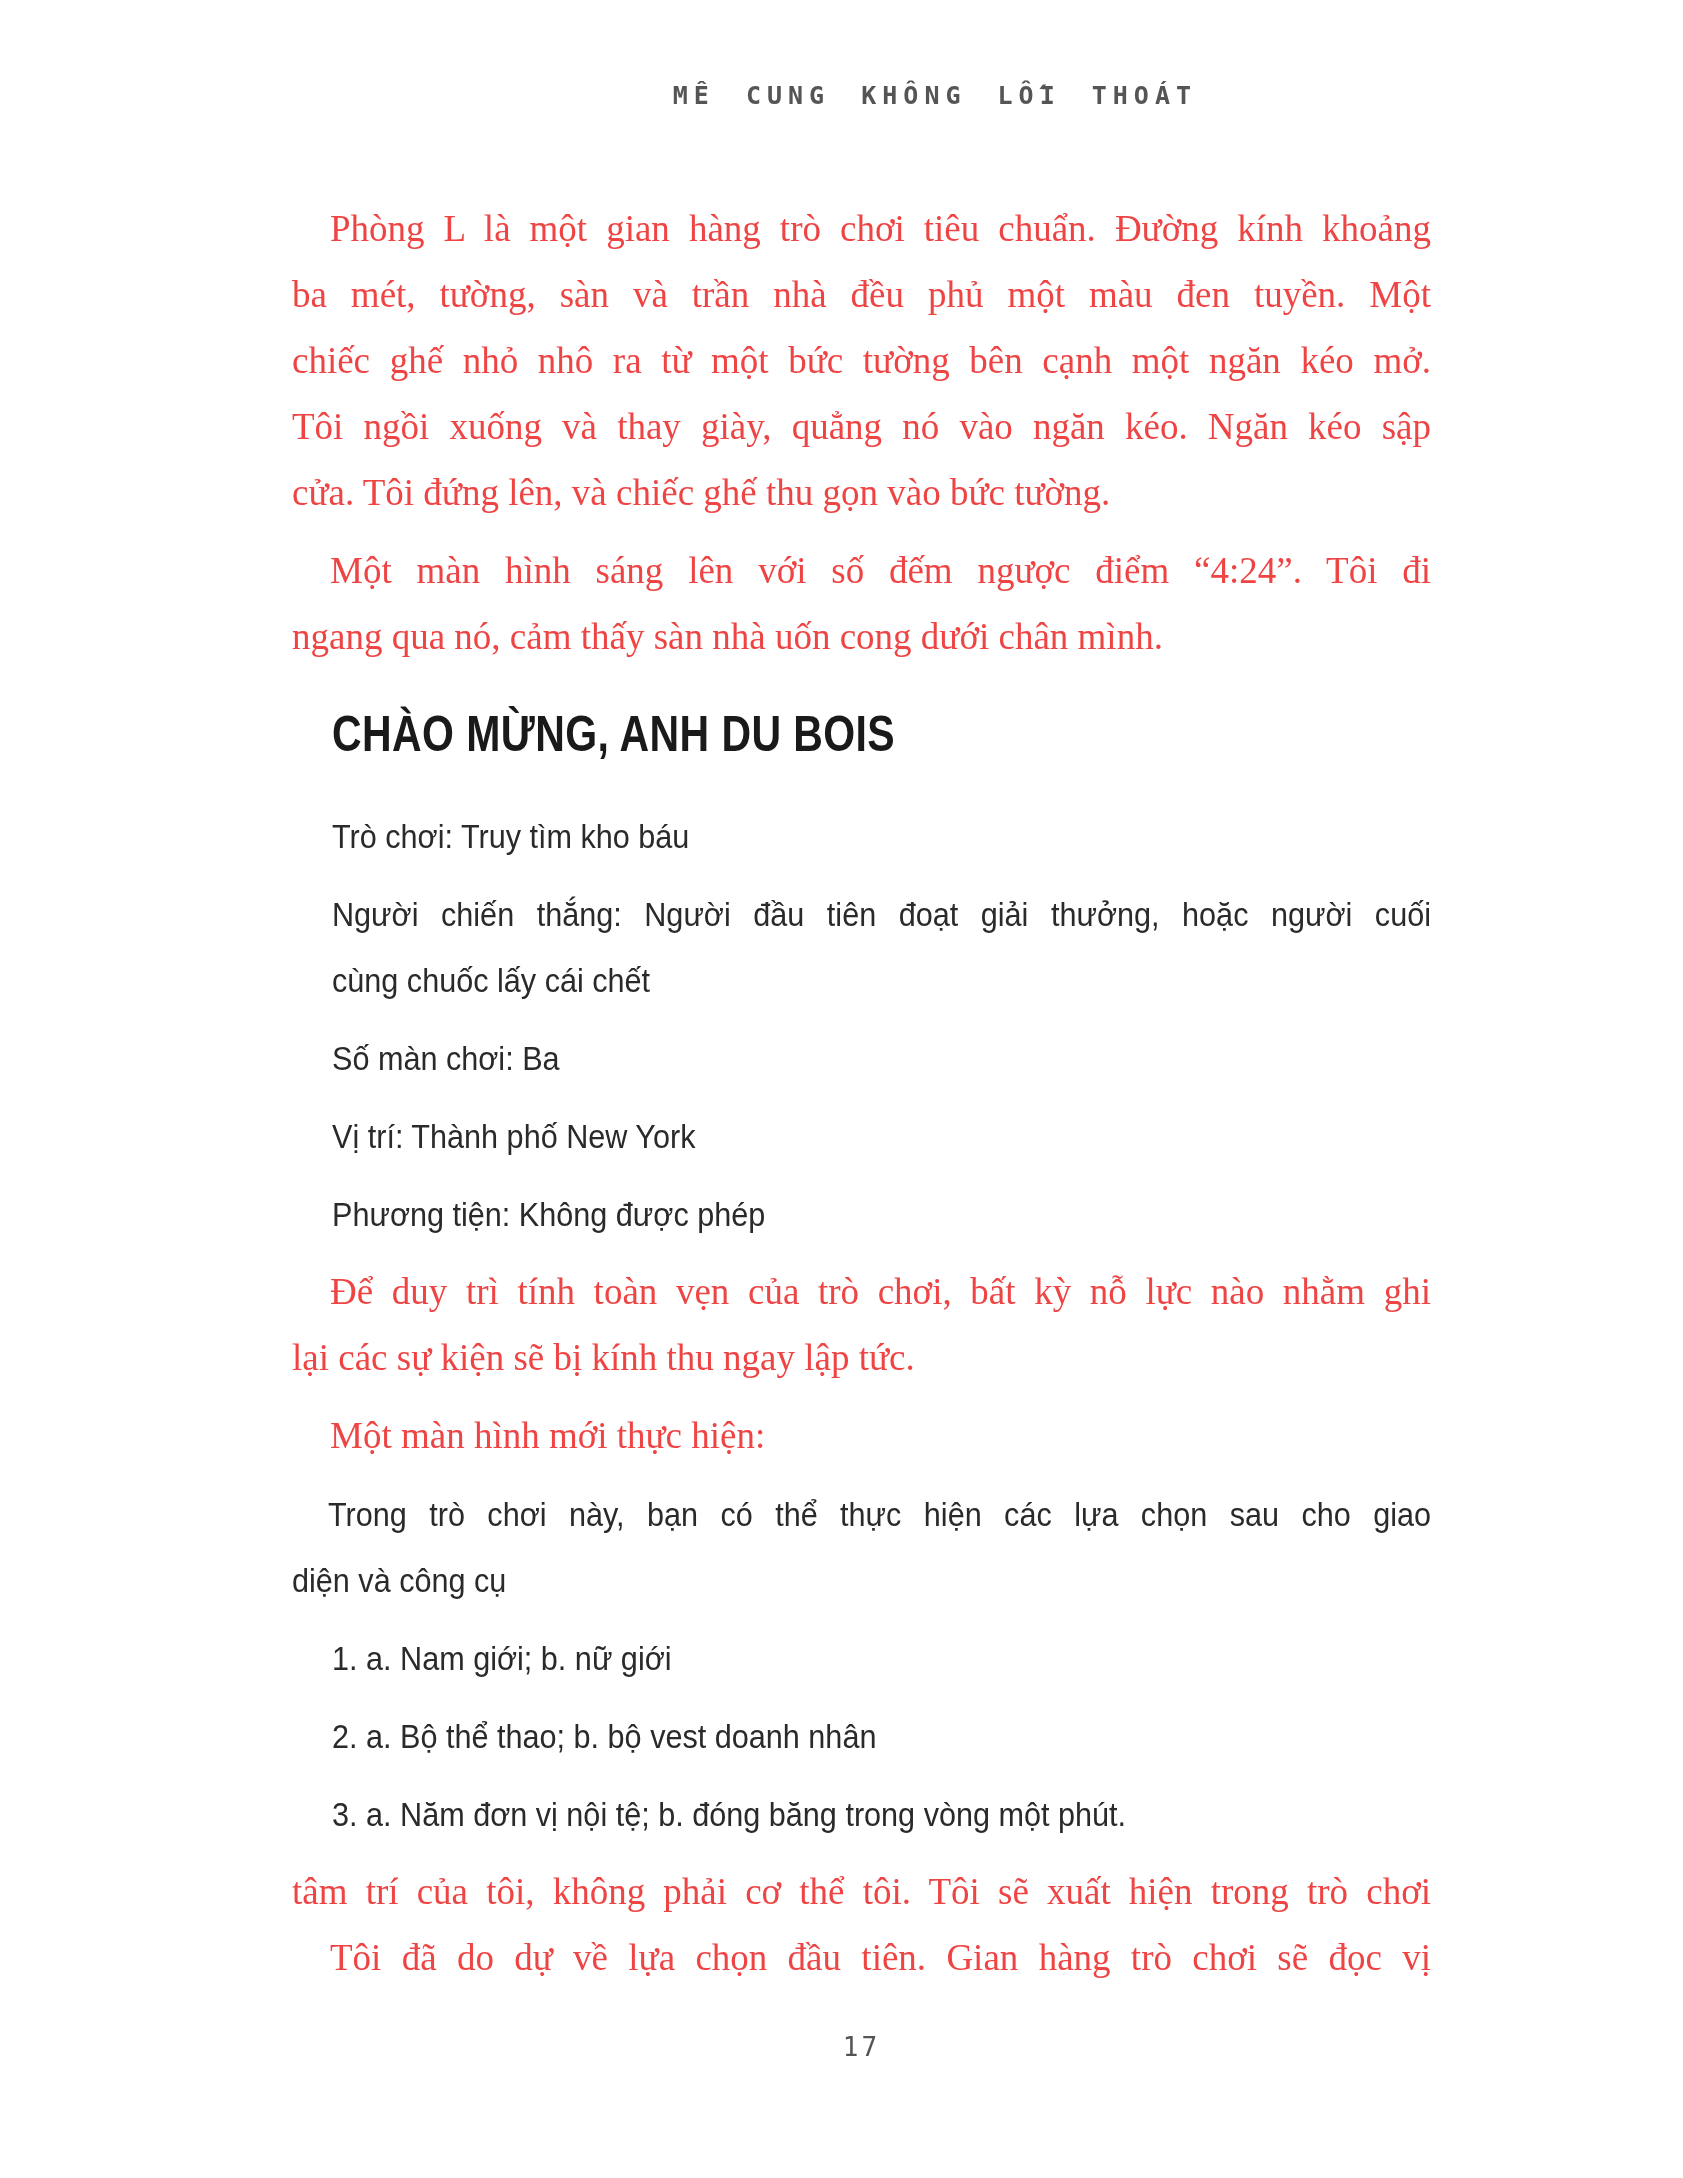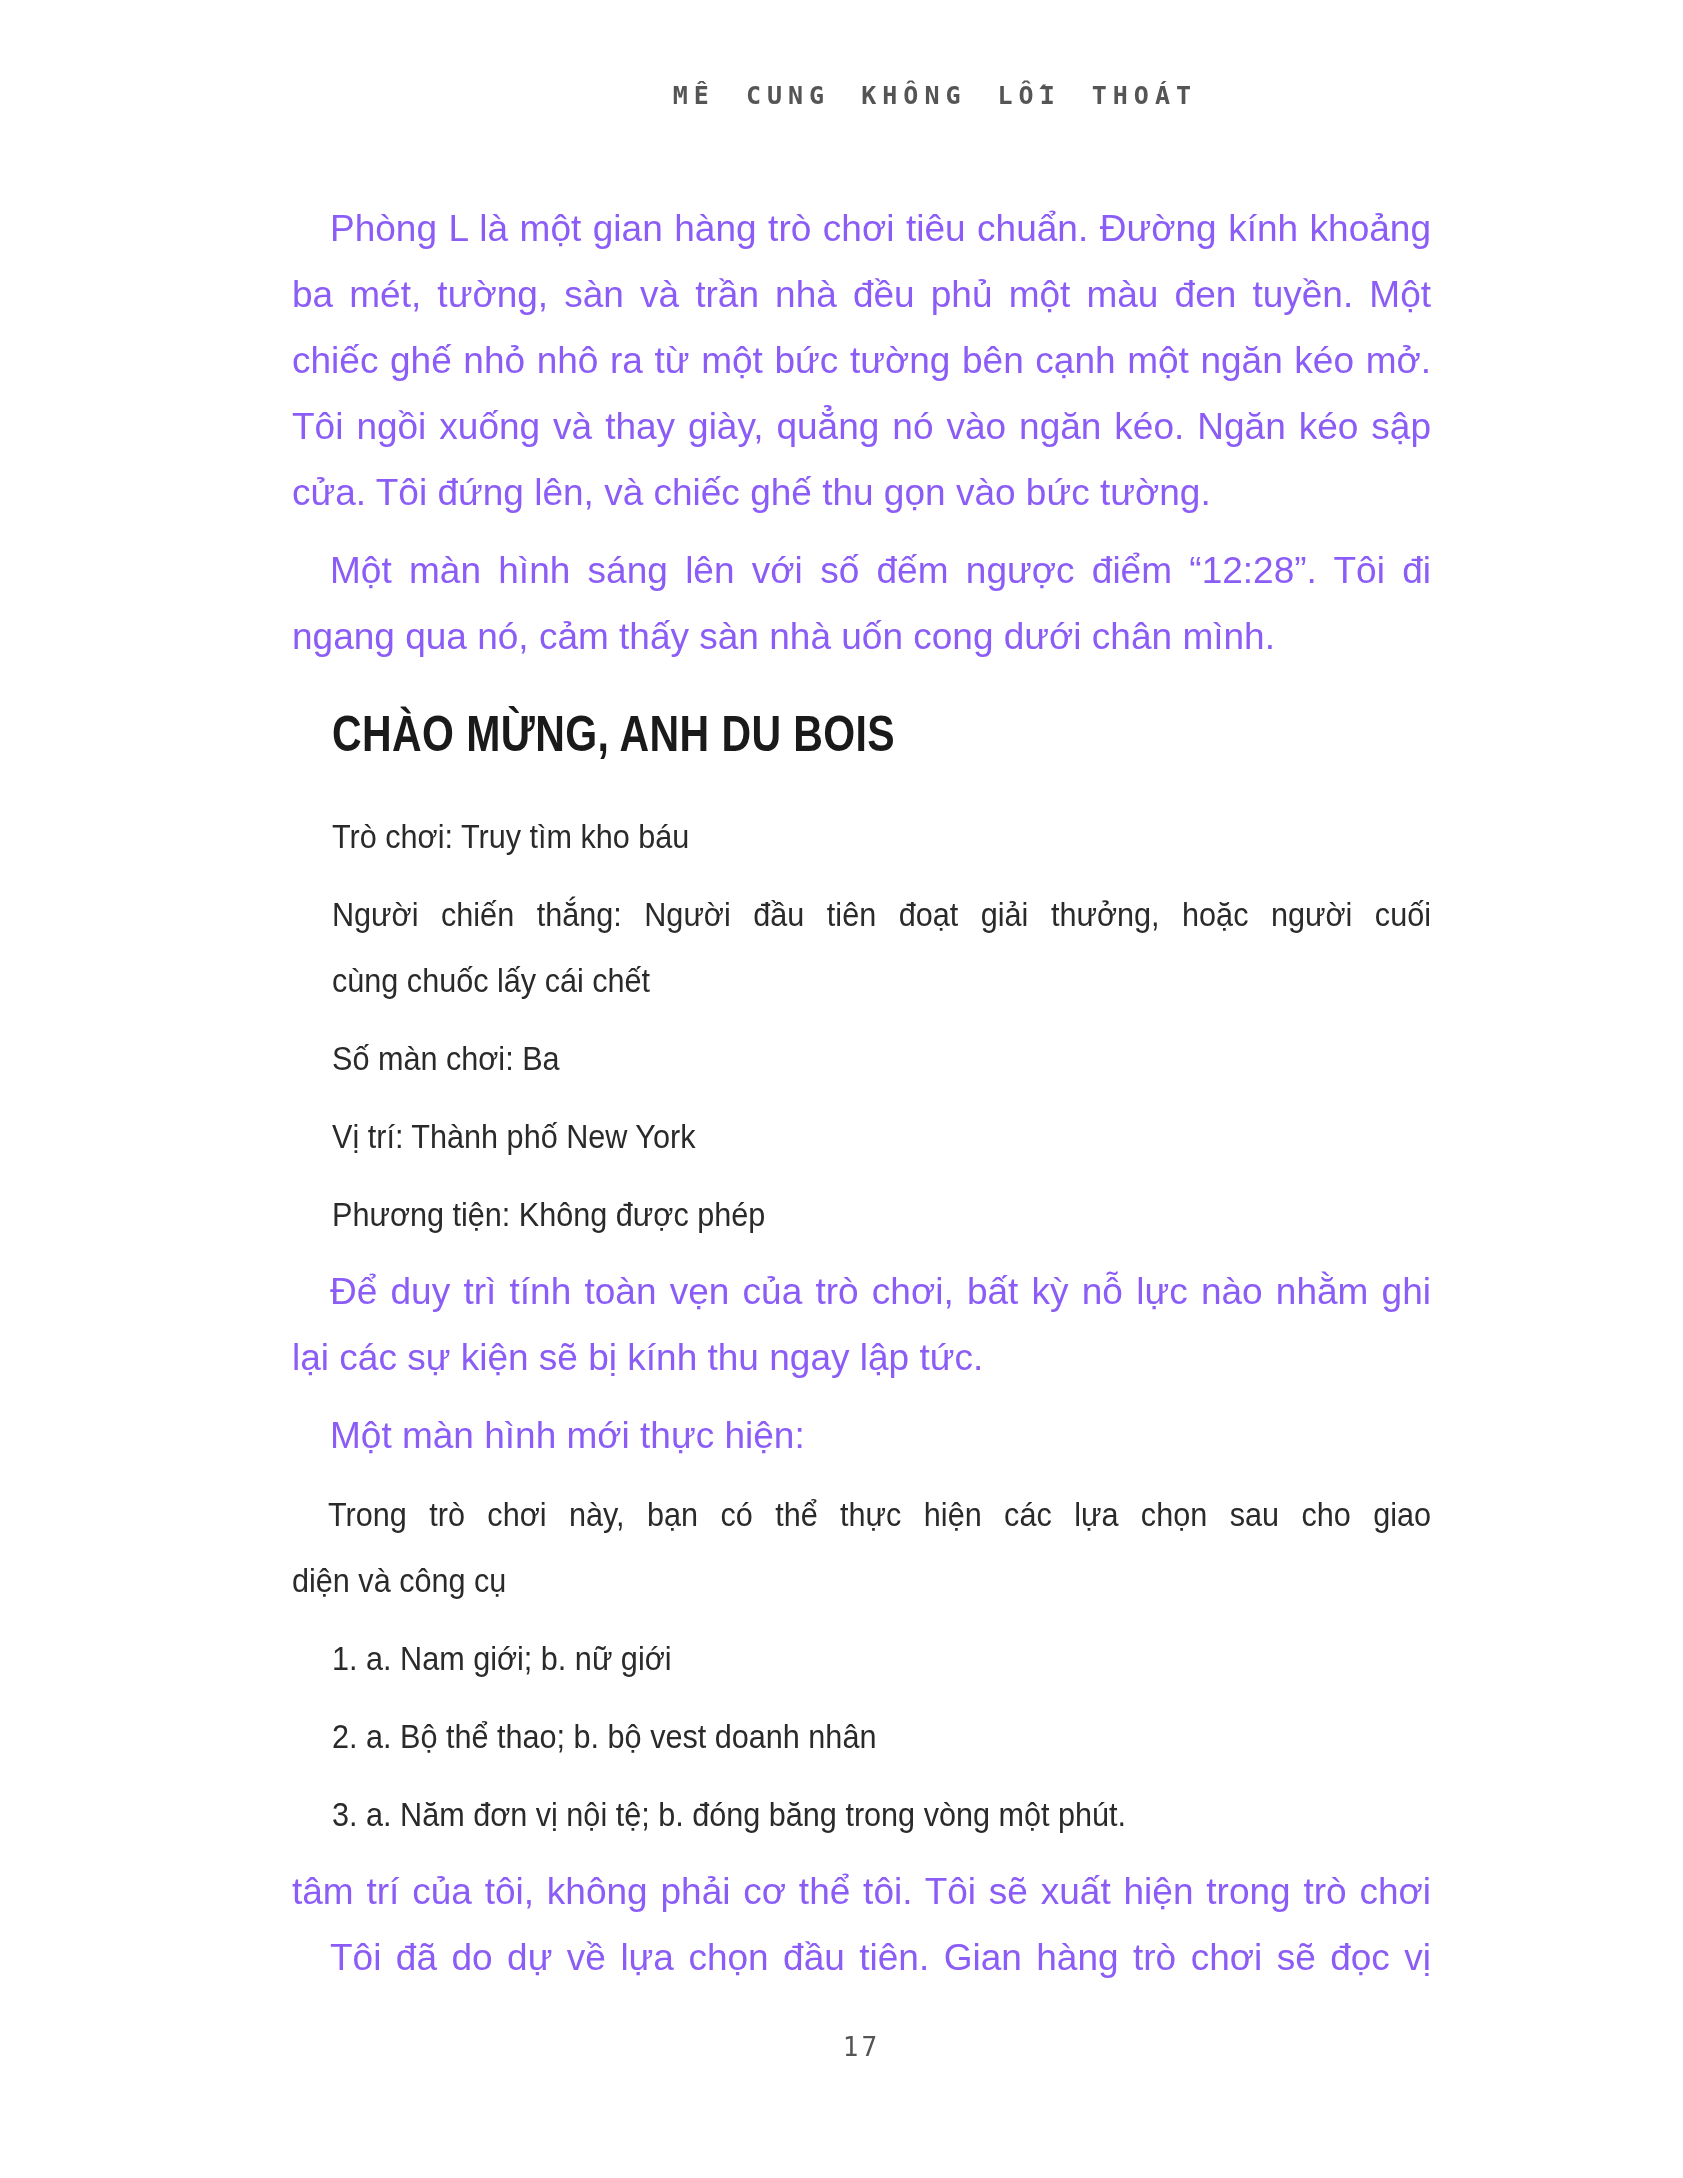--- a/index.html
+++ b/index.html
@@ -24,24 +24,24 @@
   #content {
     position: absolute;
     left: 292px;
     top: 196px;
     width: 1139px;
   }
   .block { margin: 0 0 12px 0; }
   .block.heading { margin-top: 36px; margin-bottom: 40px; }
   .line { white-space: normal; }
   .serif {
-    font-family: Liberation Sans, sans-serif;
+    font-family: Liberation Serif, serif;
     font-size: 37px;
     line-height: 66px;
-    color: #8b5cf6;
+    color: #ef4444;
   }
   .sans {
     font-family: "Liberation Sans", sans-serif;
     font-size: 34px;
     line-height: 66px;
     color: #2a2a2a;
     width: calc(100% / 0.9);
     transform: scaleX(0.9);
     transform-origin: 0 0;
   }
@@ -84,21 +84,21 @@
 
   <div id="content">
       <div class="block">
         <div class="line serif find j">Phòng L là một gian hàng trò chơi tiêu chuẩn. Đường kính khoảng</div>
         <div class="line serif j">ba mét, tường, sàn và trần nhà đều phủ một màu đen tuyền. Một</div>
         <div class="line serif j">chiếc ghế nhỏ nhô ra từ một bức tường bên cạnh một ngăn kéo mở.</div>
         <div class="line serif j">Tôi ngồi xuống và thay giày, quẳng nó vào ngăn kéo. Ngăn kéo sập</div>
         <div class="line serif">cửa. Tôi đứng lên, và chiếc ghế thu gọn vào bức tường.</div>
       </div>
       <div class="block">
-        <div class="line serif find j">Một màn hình sáng lên với số đếm ngược điểm “12:28”. Tôi đi</div>
+        <div class="line serif find j">Một màn hình sáng lên với số đếm ngược điểm “4:24”. Tôi đi</div>
         <div class="line serif">ngang qua nó, cảm thấy sàn nhà uốn cong dưới chân mình.</div>
       </div>
       <div class="block heading">
         <div class="line headline">CHÀO MỪNG, ANH DU BOIS</div>
       </div>
       <div class="block ind-block">
         <div class="line sans">Trò chơi: Truy tìm kho báu</div>
       </div>
       <div class="block ind-block">
         <div class="line sans j">Người chiến thắng: Người đầu tiên đoạt giải thưởng, hoặc người cuối</div>

